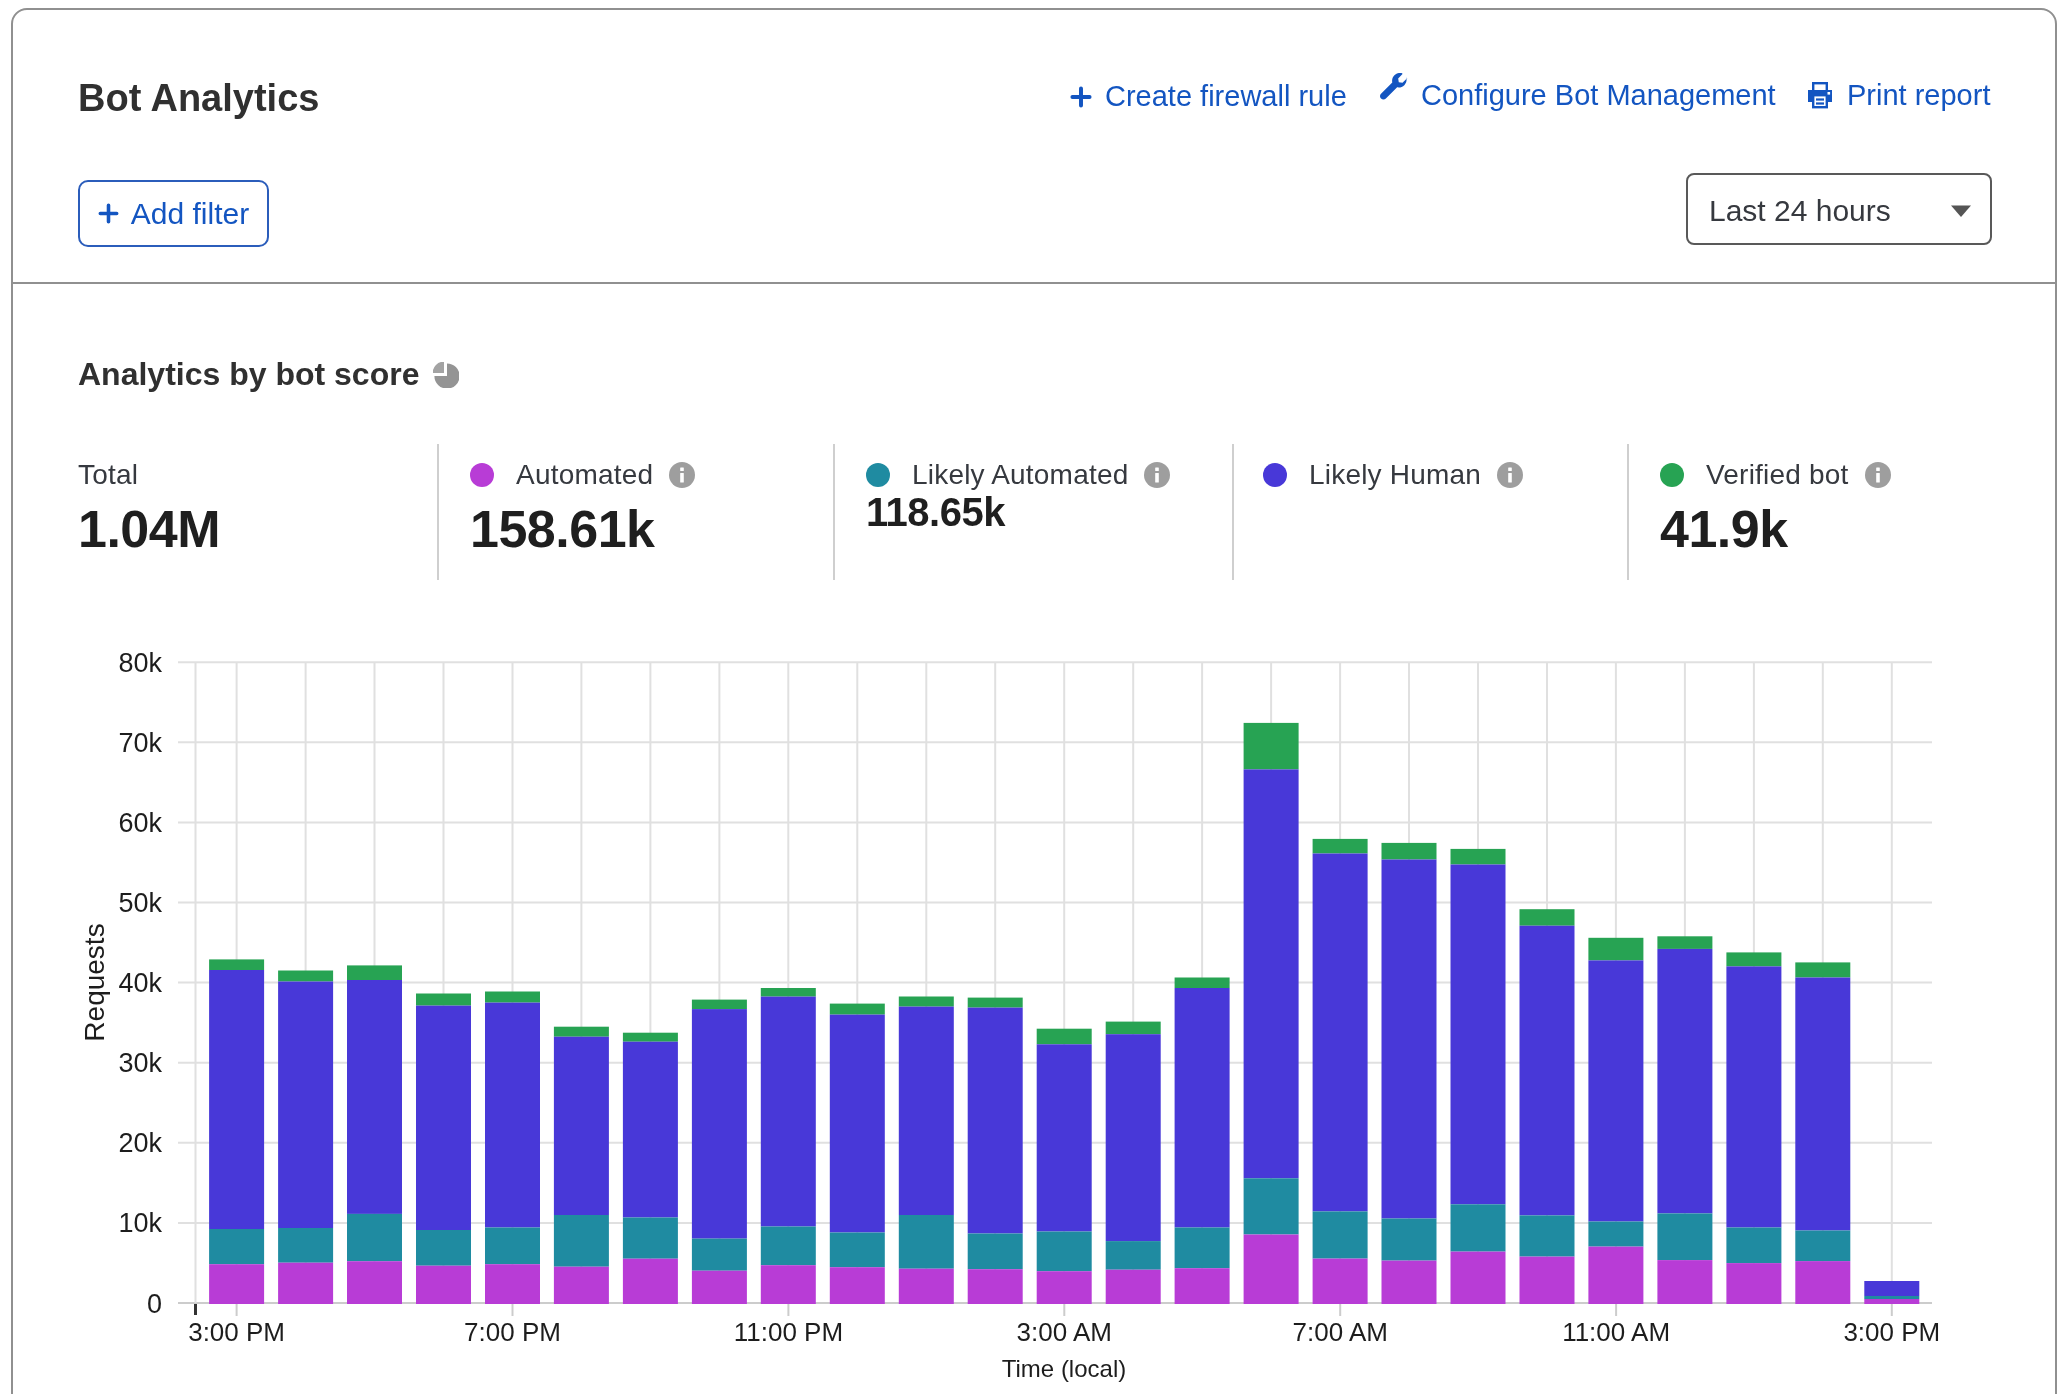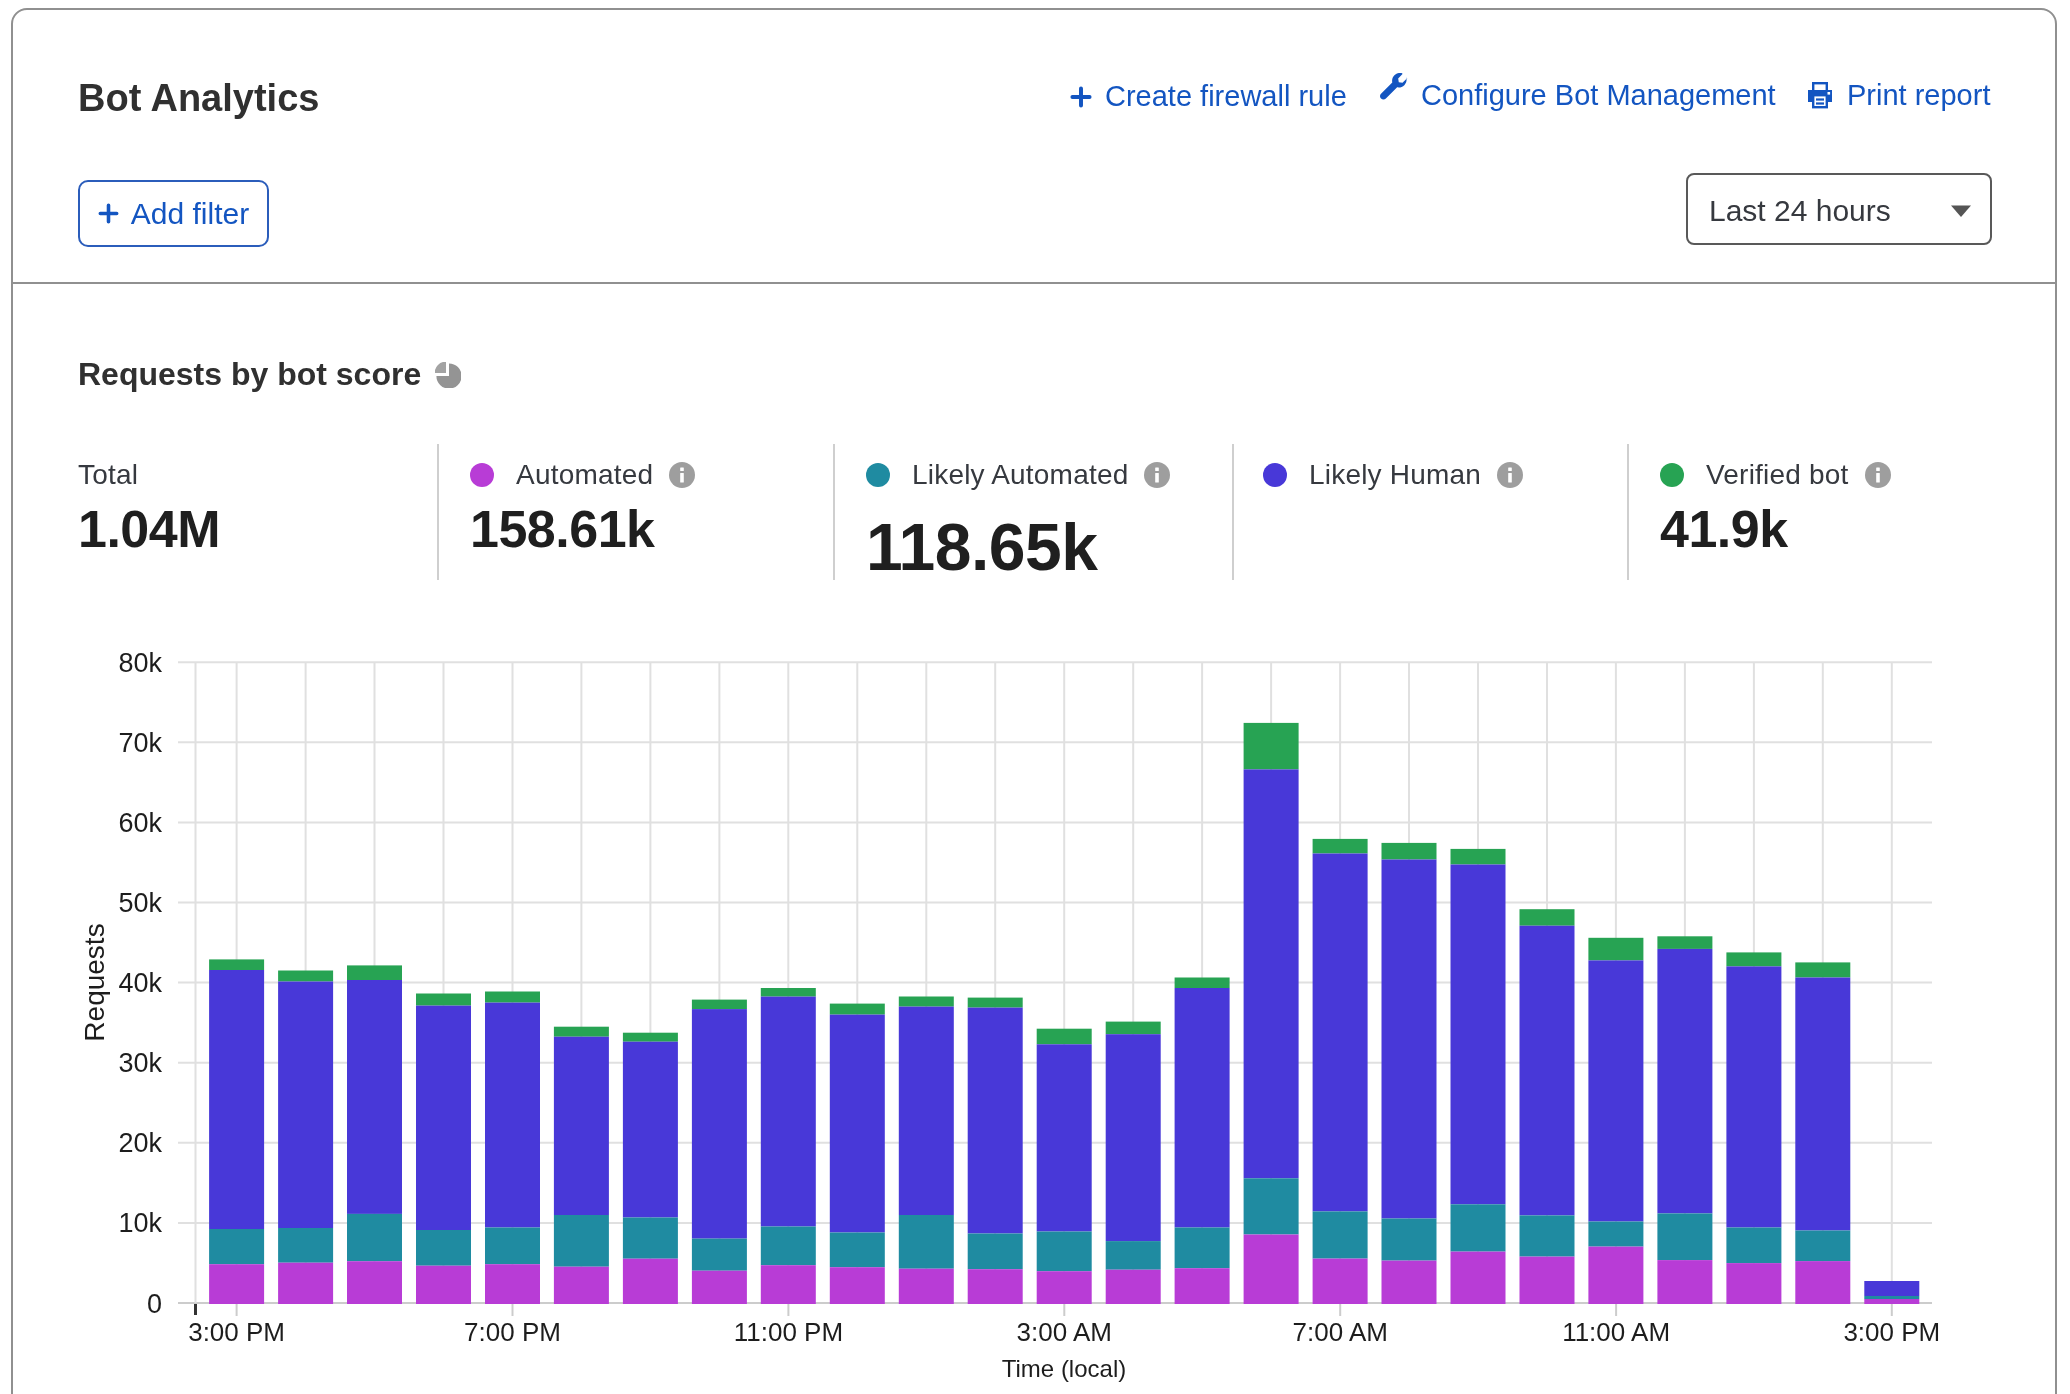--- a/index.html
+++ b/index.html
@@ -46,21 +46,21 @@
 </div>
 
 <div class="abs" style="left:1686px;top:173px;width:306px;height:72px;border:2px solid #595959;border-radius:8px;color:#36393f;font-size:30px">
   <span style="position:absolute;left:21px;top:19px">Last 24 hours</span>
   <svg width="22" height="14" viewBox="0 0 22 14" style="position:absolute;right:18px;top:29px">
       <path d="M1 1.5h20L11 13z" fill="#555555"></path>
     </svg>
 </div>
 
 <div class="abs" style="left:78px;top:356px;display:flex;align-items:center">
-  <span style="font-size:32px;font-weight:700;color:#303030">Requests by bot score</span>
+  <span style="font-size:32px;font-weight:700;color:#303030">Analytics by bot score</span>
   <span style="margin-left:14px;display:flex">
       <svg width="26" height="26" viewBox="0 0 26 26" style="flex:none">
         <path d="M14 14 L14 1.4 A12.6 12.6 0 1 1 1.4 14 Z" fill="#949494"></path>
         <path d="M11 11 L11 -0.4 A11.4 11.4 0 0 0 -0.4 11 Z" fill="#a3a3a3"></path>
       </svg>
     </span>
 </div>
 
 <div style="position:absolute;left:78px;top:460px">
     <div style="display:flex;align-items:center;height:30px">
@@ -83,21 +83,21 @@
 <div style="position:absolute;left:866px;top:460px">
     <div style="display:flex;align-items:center;height:30px">
       <span style="width:24px;height:24px;border-radius:50%;background:#1f8ba1;flex:none;margin-right:22px"></span>
       <span style="font-size:28px;color:#36393f;letter-spacing:0.2px">Likely Automated</span>
       <svg width="26" height="26" viewBox="0 0 26 26" style="flex:none;margin-left:16px">
         <circle cx="13" cy="13" r="13" fill="#9e9e9e"></circle>
         <rect x="11.2" y="5.4" width="3.6" height="3.6" rx="0.5" fill="#ffffff"></rect>
         <rect x="11.2" y="11" width="3.6" height="9.6" rx="0.5" fill="#ffffff"></rect>
       </svg>
     </div>
-    <div style="font-size:66px;font-weight:700;color:#1f1f1f;margin-top:19px;letter-spacing:-0.5px">118.65k</div>
+    <div style="font-size:40px;font-weight:700;color:#1f1f1f;margin-top:0;letter-spacing:-0.5px">118.65k</div>
   </div>
 <div style="position:absolute;left:1263px;top:460px">
     <div style="display:flex;align-items:center;height:30px">
       <span style="width:24px;height:24px;border-radius:50%;background:#4838d8;flex:none;margin-right:22px"></span>
       <span style="font-size:28px;color:#36393f;letter-spacing:0.2px">Likely Human</span>
       <svg width="26" height="26" viewBox="0 0 26 26" style="flex:none;margin-left:16px">
         <circle cx="13" cy="13" r="13" fill="#9e9e9e"></circle>
         <rect x="11.2" y="5.4" width="3.6" height="3.6" rx="0.5" fill="#ffffff"></rect>
         <rect x="11.2" y="11" width="3.6" height="9.6" rx="0.5" fill="#ffffff"></rect>
       </svg>

